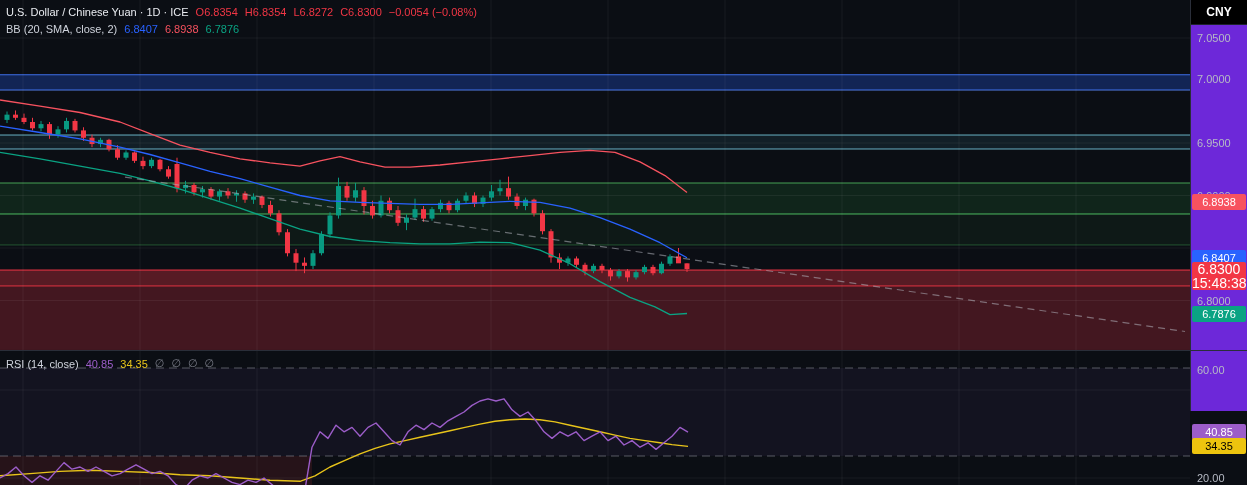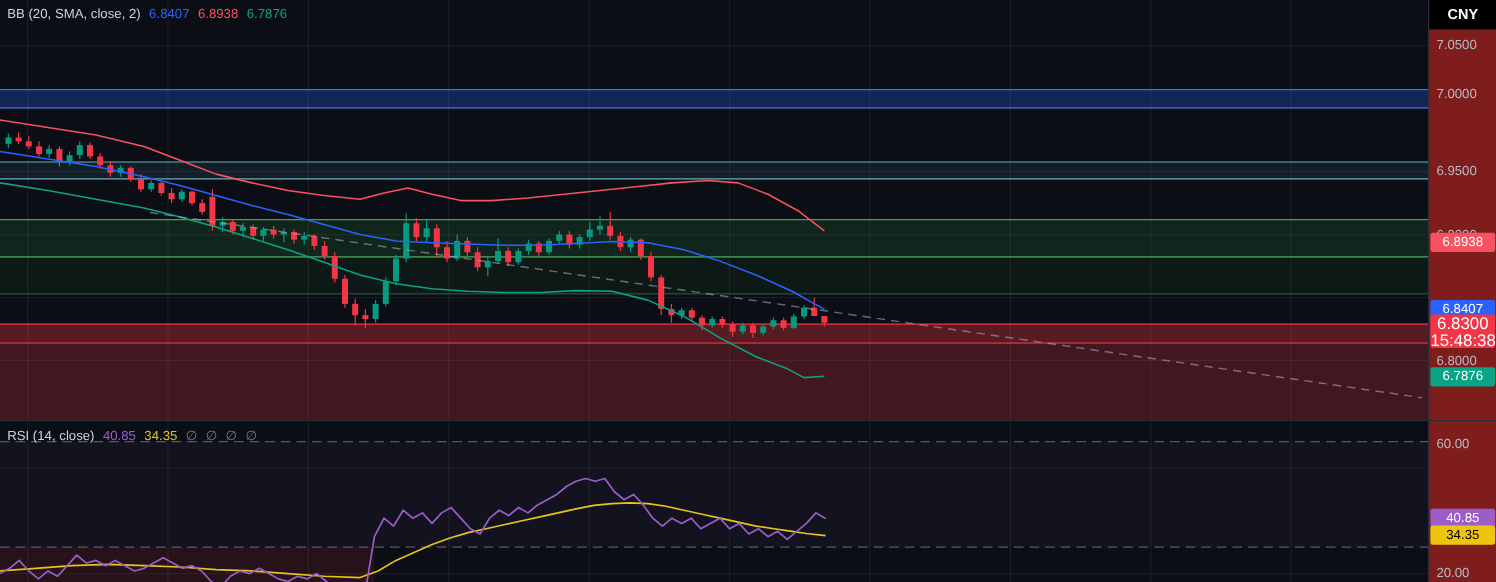--- a/index.html
+++ b/index.html
@@ -10,21 +10,21 @@
   #rsi-svg{position:absolute;left:0;top:351px;display:block;}
   .pane-sep{position:absolute;left:0;top:350px;width:1247px;height:1px;background:#2a2e39;z-index:5;}
   .legend{position:absolute;left:6px;z-index:6;}
   .main-legend{top:3px;}
   .rsi-legend{top:355px;}
   .lrow{display:flex;gap:7px;align-items:center;height:17px;font-size:11px;color:#cfd3dc;white-space:nowrap;}
   .sym{color:#e9ebf0;}
   .ind{color:#cfd3dc;}
   .val{font-size:11px;}
   .dim{color:#787b86;}
-  .axis-col{position:absolute;left:1190px;top:0;width:57px;height:485px;background:#7f1d1d;
+  .axis-col{position:absolute;left:1190px;top:0;width:57px;height:411px;background:#6d28d9;
             border-left:1px solid #2a2e39;box-sizing:border-box;z-index:4;}
   .cny{height:24px;background:#000;color:#fff;font-weight:bold;font-size:12px;
        display:flex;align-items:center;justify-content:center;border-bottom:1px solid #1e222d;}
   .tick{position:absolute;left:0;width:100%;padding-left:6px;box-sizing:border-box;
         font-size:11px;color:#b6bac4;line-height:12px;}
   .badge{position:absolute;left:1px;width:54px;height:16px;line-height:16px;font-size:11px;
          text-align:center;border-radius:2px;z-index:3;}
   .price-block{position:absolute;left:1px;width:54px;border-radius:2px;z-index:3;text-align:center;}
   .price-block div{height:14px;line-height:14px;font-size:14px;}
 </style>
@@ -249,20 +249,28 @@
         <line x1="0" x2="1190" y1="39" y2="39" stroke="rgba(255,255,255,0.06)"></line>
         <line x1="0" x2="1190" y1="127" y2="127" stroke="rgba(255,255,255,0.06)"></line>
         <line x1="0" x2="1190" y1="17" y2="17" stroke="rgba(178,181,190,0.45)" stroke-dasharray="8 5"></line>
         <line x1="0" x2="1190" y1="105" y2="105" stroke="rgba(178,181,190,0.45)" stroke-dasharray="8 5"></line>
         <polyline points="0,124.8 30,122.6 60,120.4 90,119.3 120,120.4 150,121.5 180,123.7 210,124.8 240,127.0 270,129.2 300,130.3 315,124.8 330,116.0 345,109.4 360,102.8 375,97.3 390,92.9 405,89.6 420,86.3 435,83.0 450,79.7 465,76.4 480,73.1 495,70.2 510,68.7 525,68.0 540,68.7 555,70.9 570,74.2 585,77.5 600,80.8 615,84.1 630,87.4 645,89.6 660,91.8 672,93.6 688,95.4" fill="none" stroke="#e8c41a" stroke-width="1.4" stroke-linejoin="round"></polyline>
         <polyline points="0,127.0 8,122.6 16,116.0 24,124.8 32,131.4 40,124.8 48,129.2 56,120.4 64,111.6 72,118.2 80,116.0 88,120.4 96,116.0 104,120.4 112,124.8 120,122.6 128,118.2 136,113.8 144,118.2 152,122.6 160,120.4 168,124.8 176,133.6 184,138.0 192,129.2 200,124.8 208,127.0 216,122.6 224,127.0 232,131.4 240,133.6 248,129.2 256,131.4 264,127.0 272,133.6 280,140.2 288,149.0 296,153.4 304,144.6 312,96.2 320,80.8 328,87.4 336,74.2 344,80.8 352,76.4 360,85.2 368,76.4 376,72.0 384,80.8 392,89.6 400,94.0 408,80.8 416,74.2 424,78.6 432,72.0 440,76.4 448,69.8 456,65.4 464,61.0 472,54.4 480,50.0 488,47.8 496,50.0 504,47.8 512,58.8 520,65.4 528,61.0 536,69.8 544,80.8 552,87.4 560,80.8 568,85.2 576,80.8 584,89.6 592,85.2 600,80.8 608,89.6 616,85.2 624,94.0 632,89.6 640,96.2 648,91.8 656,98.4 664,91.8 672,85.2 680,76.4 688,81.1" fill="none" stroke="#9c5dc9" stroke-width="1.4" stroke-linejoin="round"></polyline>
       </svg>
 
     <div class="legend main-legend">
       <div class="lrow">
+        <span class="sym">U.S. Dollar / Chinese Yuan · 1D · ICE</span>
+        <span class="val" style="color: rgb(242, 54, 69);">O6.8354</span>
+        <span class="val" style="color: rgb(242, 54, 69);">H6.8354</span>
+        <span class="val" style="color: rgb(242, 54, 69);">L6.8272</span>
+        <span class="val" style="color: rgb(242, 54, 69);">C6.8300</span>
+        <span class="val" style="color: rgb(242, 54, 69);">−0.0054 (−0.08%)</span>
+      </div>
+      <div class="lrow">
         <span class="ind">BB (20, SMA, close, 2)</span>
         <span class="val" style="color: rgb(41, 98, 255);">6.8407</span>
         <span class="val" style="color: rgb(247, 82, 95);">6.8938</span>
         <span class="val" style="color: rgb(10, 163, 131);">6.7876</span>
       </div>
     </div>
 
     <div class="legend rsi-legend">
       <div class="lrow">
         <span class="ind">RSI (14, close)</span>

